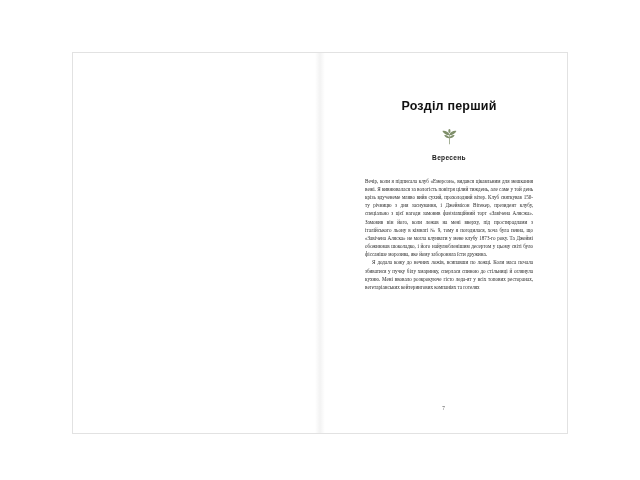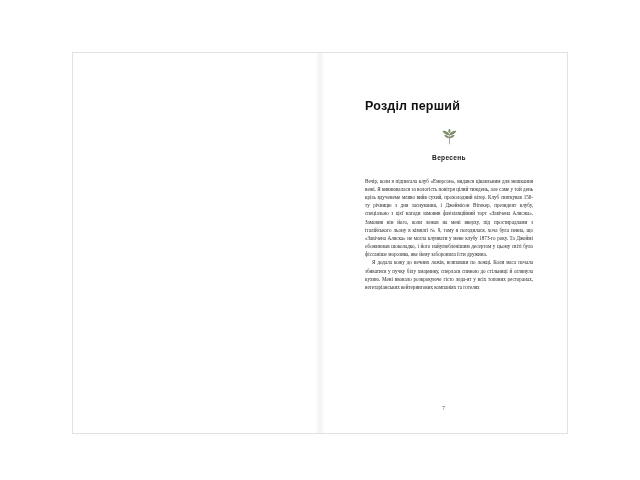--- a/index.html
+++ b/index.html
@@ -63,20 +63,21 @@
   }
 
   .content-column {
     position: absolute;
     left: 45px;
     right: 34px;
     top: 46px;
   }
 
   .chapter-title {
+    text-align: center;
     font-family: "Liberation Sans", sans-serif;
     font-weight: bold;
     font-size: 12.5px;
     letter-spacing: 0.2px;
     color: #111111;
     margin: 0 0 14px 0;
   }
 
   .ornament {
     text-align: center;

